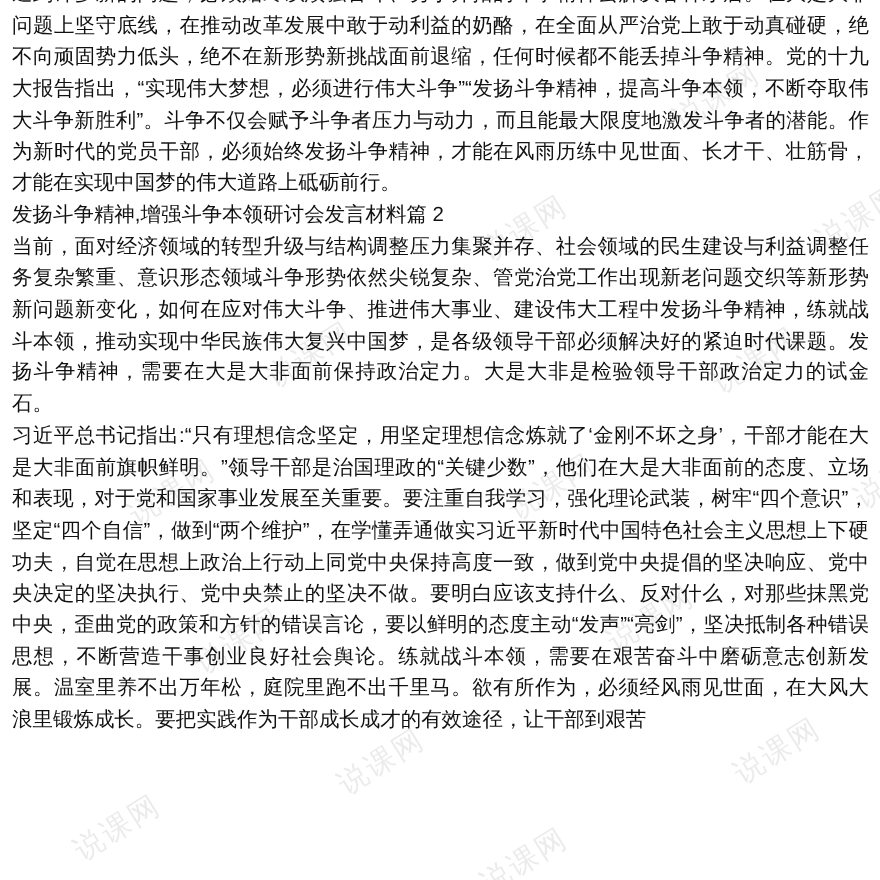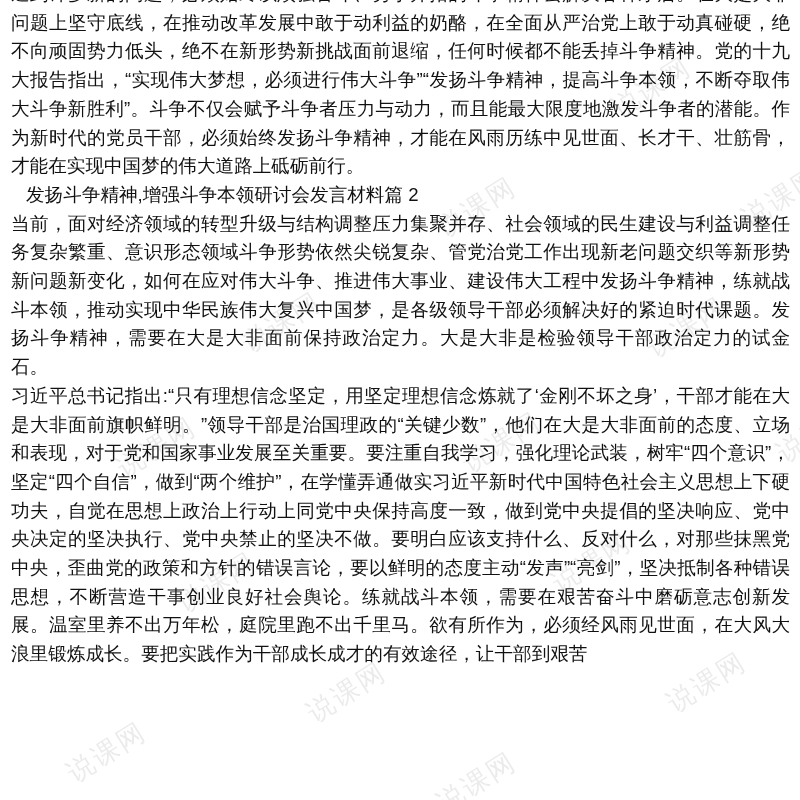--- a/index.html
+++ b/index.html
@@ -62,21 +62,20 @@
     text-align: justify;
     text-justify: inter-character;
     text-indent: 0;
     word-break: break-all;
     letter-spacing: 0px;
     font-weight: 400;
     -webkit-font-smoothing: none;
   }
   .doc-para.heading-line {
     text-align: left;
-    margin-left: 15px;
   }
 </style>
 </head>
 <body>
 
 <div id="watermark-layer">
     <div class="watermark-item" style="left: 605px; top: 95px; color: rgb(0, 0, 0); opacity: 0.075; transform: rotate(-32deg);">说课网</div>
     <div class="watermark-item" style="left: 430px; top: 215px; color: rgb(0, 0, 0); opacity: 0.075; transform: rotate(-32deg);">说课网</div>
     <div class="watermark-item" style="left: 735px; top: 205px; color: rgb(0, 0, 0); opacity: 0.075; transform: rotate(-32deg);">说课网</div>
     <div class="watermark-item" style="left: 235px; top: 330px; color: rgb(0, 0, 0); opacity: 0.075; transform: rotate(-32deg);">说课网</div>

